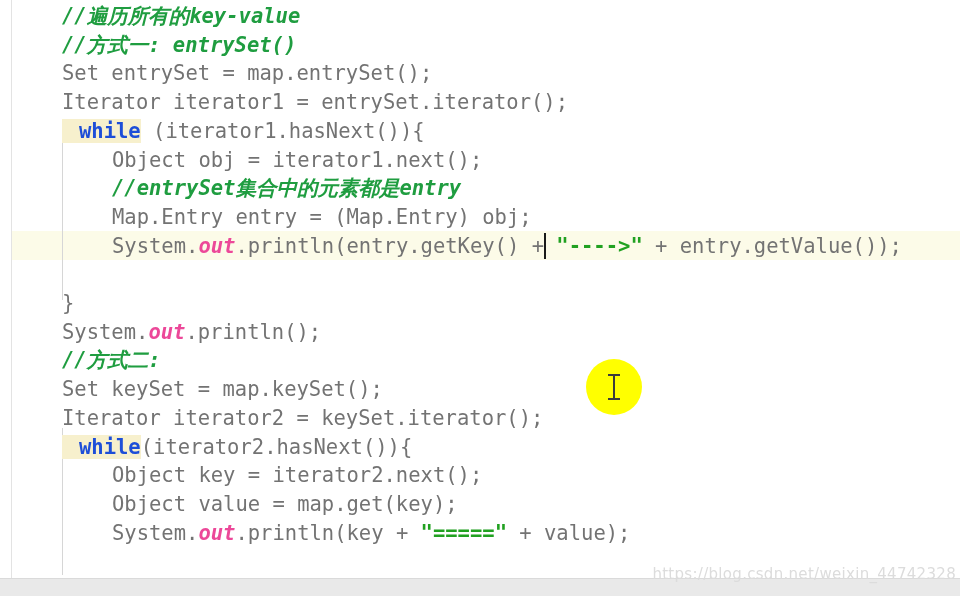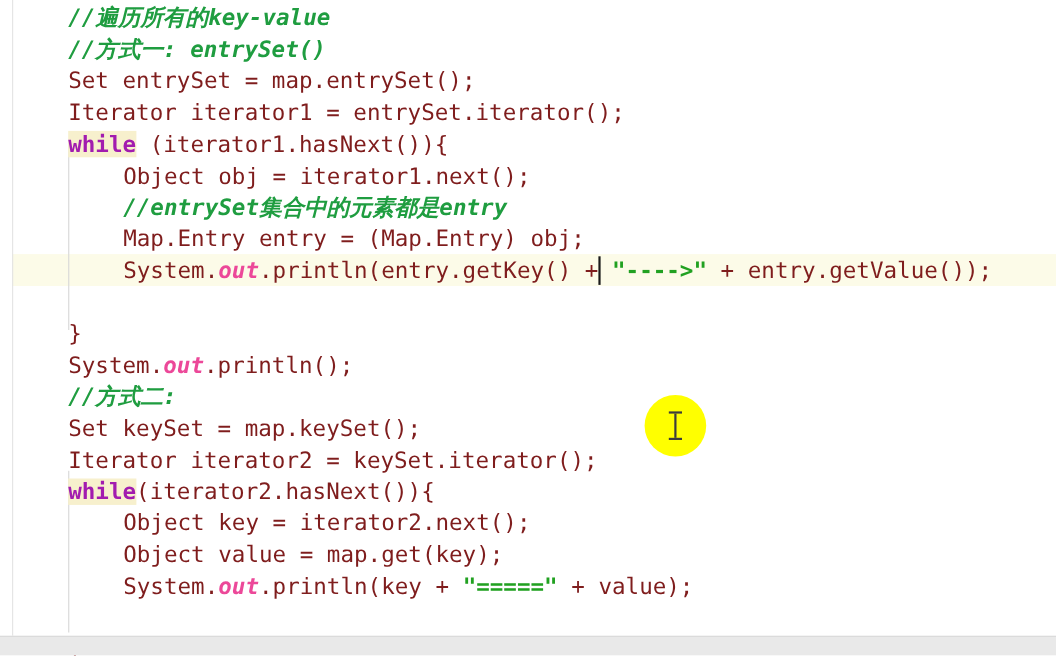--- a/index.html
+++ b/index.html
@@ -72,39 +72,40 @@
   }
   .line {
     position: absolute;
     left: 0;
     height: 28.7px;
     white-space: pre;
     color: #17181c;
   }
 
   .kw {
-    color: #a21caf;
+    color: #1d4ed8;
     font-weight: bold;
     background: #f7f0cd;
+    padding-left: 17px;
   }
   .cmt {
     color: #1f9d40;
     font-style: italic;
     font-weight: bold;
   }
   .str {
     color: #21a121;
     font-weight: bold;
   }
   .fld {
     color: #ec4899;
     font-style: italic;
     font-weight: bold;
   }
-  .plain { color: #7f1d1d; }
+  .plain { color: #737373; }
 
   
   .caret {
     position: absolute;
     width: 2px;
     height: 26px;
     background: #1a1a1a;
     z-index: 8;
   }
 
@@ -198,14 +199,15 @@
   <div class="pointer-halo" id="halo" style="left: 586px; top: 359px;"></div>
   <div class="ibeam" id="ibeam" style="left: 608px; top: 374px;">
     <div class="cap-t"></div>
     <div class="stem"></div>
     <div class="cap-b"></div>
   </div>
 
   <div class="bottom-bar-top"></div>
   <div class="bottom-bar"></div>
 
+  <div class="watermark">https://blog.csdn.net/weixin_44742328</div>
 
 </div>
 
 </body></html>

